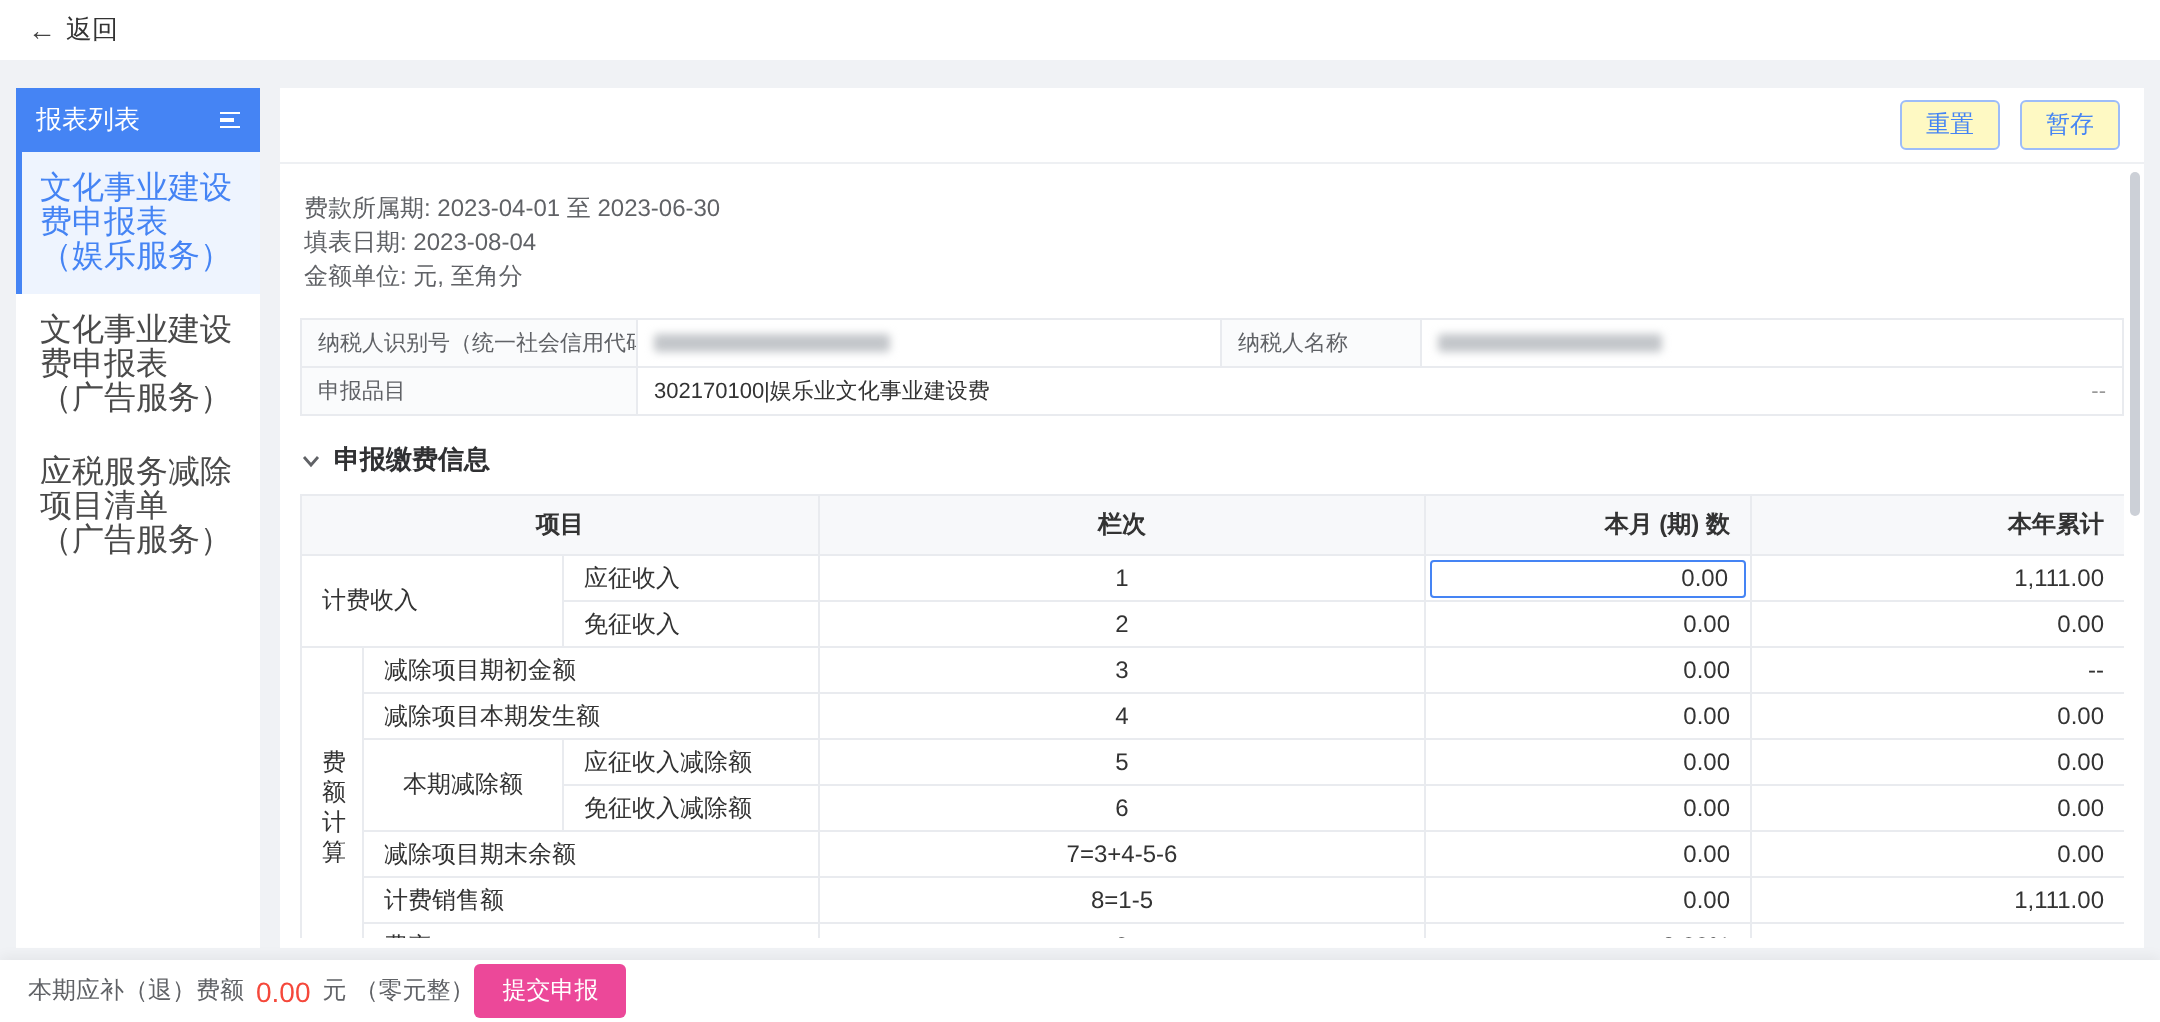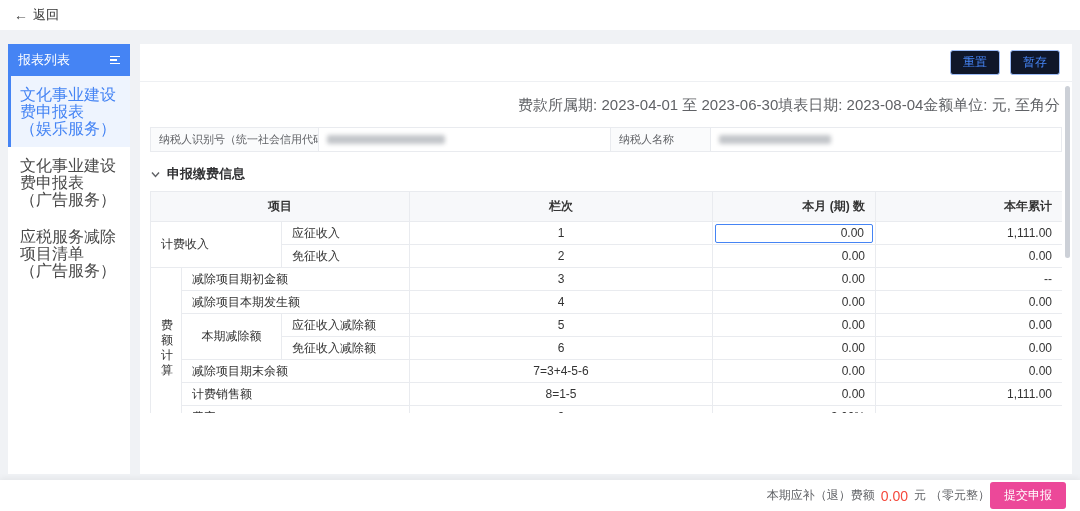--- a/index.html
+++ b/index.html
@@ -50,30 +50,30 @@
   .content {
     position:absolute; left:140px; top:44px; width:932px; height:430px;
     background:#fff; overflow:hidden;
   }
   .toolbar {
     height:38px; display:flex; align-items:center; justify-content:flex-end;
     padding-right:12px; border-bottom:1px solid #eef0f3;
   }
   .btn-outline {
     min-width:46px; padding:3px 12px; margin-left:10px;
-    background:#0f172a; border:1px solid #9dbdf8; color:#4584f4;
+    background:#fef9c3; border:1px solid #9dbdf8; color:#4584f4;
     font-size:12px; border-radius:3px; cursor:pointer;
     font-family:inherit;
   }
   .report-title {
     margin-top:14px; text-align:center; font-size:16px; font-weight:bold; color:#303133;
   }
   .meta-row {
-    margin:14px 12px 0; display:flex; justify-content:flex-end;
-    font-size:15px; color:#606266;
+    margin:14px 12px 0; display:flex; justify-content:center;
+    font-size:12px; color:#606266;flex-direction:column;
   }
 
   
   .info-table {
     width:912px; margin:12px 10px 0; border-collapse:collapse; table-layout:fixed;
   }
   .info-table td {
     border:1px solid #e9ebef; height:24px; font-size:11px; padding:0 8px;
     overflow:hidden; white-space:nowrap;
   }
@@ -124,21 +124,21 @@
   
   .scroll-thumb {
     position:absolute; right:2px; top:42px; width:5px; height:172px;
     background:#ccd0d7; border-radius:3px;
   }
 
   
   .bottombar {
     position:absolute; left:0; top:480px; width:1080px; height:31px;
     background:#fff; box-shadow:0 -2px 6px rgba(0,0,0,0.05);
-    display:flex; align-items:center; justify-content:flex-end;
+    display:flex; align-items:center; justify-content:flex-start;
     padding:0 14px;
   }
   .summary { font-size:12px; color:#606266; display:flex; align-items:center; gap:4px; }
   .amount-red { color:#f5483b; font-size:14px; margin:0 2px; }
   .btn-primary {
     background:#ec4899; color:#fff; border:none; border-radius:3px;
     padding:5px 14px; font-size:12px; cursor:pointer; font-family:inherit;
   }
 </style>
 </head>
@@ -197,20 +197,29 @@
       </colgroup>
     <tbody>
         <tr>
       <td class="ilbl">纳税人识别号（统一社会信用代码）</td>
       <td class="ival">
         <div class="blur-bar bar-id"></div>
       </td>
       <td class="ilbl">纳税人名称</td>
       <td class="ival">
         <div class="blur-bar bar-name"></div>
+      </td>
+    </tr>
+    <tr>
+      <td class="ilbl">申报品目</td>
+      <td class="ival ival-flex" colspan="3">
+        <div class="cellwrap">
+          <span>302170100|娱乐业文化事业建设费</span>
+          <span class="dim">--</span>
+        </div>
       </td>
     </tr>
   </tbody>
     </table>
 
   <div class="section-head">
     <span class="chev">
       <svg width="11" height="11" viewBox="0 0 11 11">
           <path d="M2 3.5 L5.5 7.5 L9 3.5" fill="none" stroke="#606266" stroke-width="1.4"></path>
         </svg>

